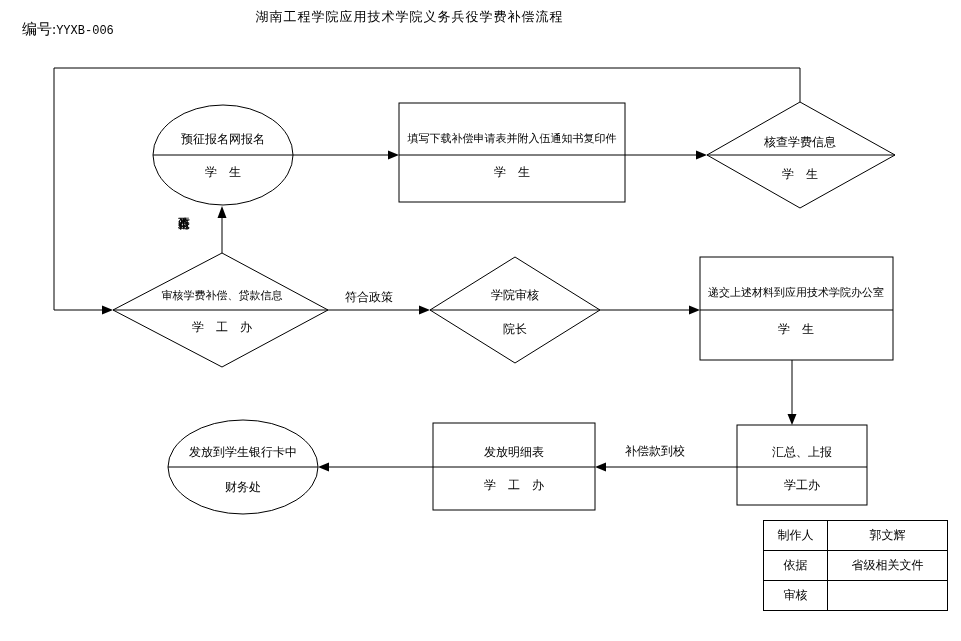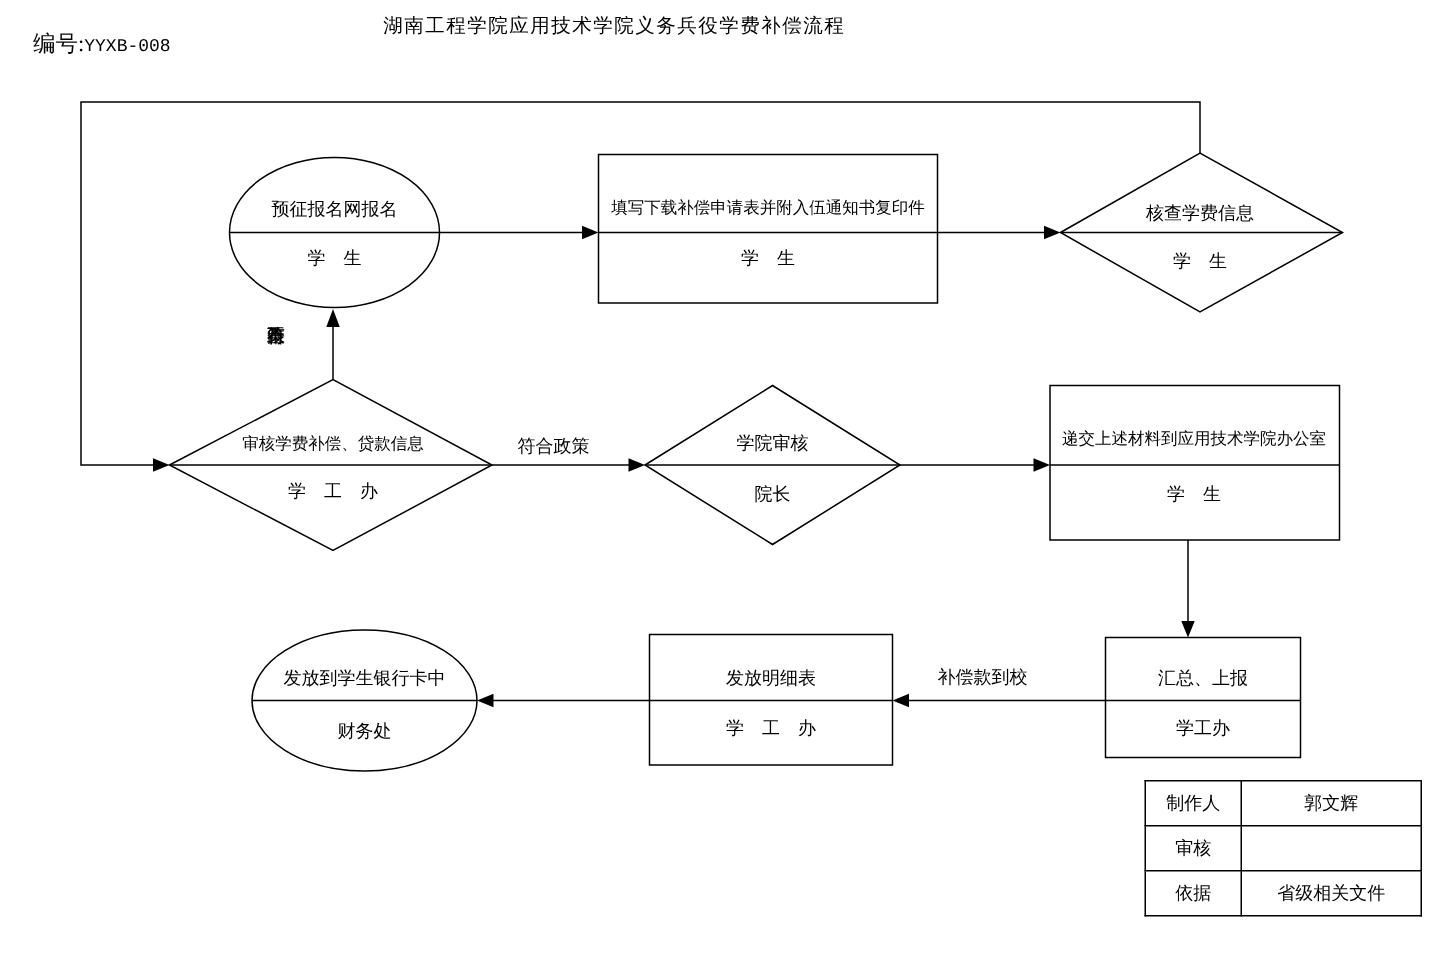--- a/index.html
+++ b/index.html
@@ -79,21 +79,21 @@
   .info-table td.k { width: 64px; }
   .info-table td.v { width: 120px; font-family: Liberation Mono, monospace; }
 </style>
 </head>
 <body>
 
 <div class="stage">
 
   <div class="doc-title">湖南工程学院应用技术学院义务兵役学费补偿流程</div>
 
-  <div class="doc-code"><span>编号:</span><span class="code-value">YYXB-008</span></div>
+  <div class="doc-code"><span>编号:</span><span class="code-value">YYXB-006</span></div>
 
   <svg class="flow" width="961" height="641" viewBox="0 0 961 641">
 
     <polyline class="edge" points="800,102 800,68 54,68 54,310 104,310"></polyline>
     <polygon class="head" points="113,310 102,305.5 102,314.5"></polygon>
 
     <line class="edge" x1="293" y1="155" x2="390" y2="155"></line>
     <polygon class="head" points="399,155 388,150.5 388,159.5"></polygon>
 
     <line class="edge" x1="625" y1="155" x2="698" y2="155"></line>
@@ -184,23 +184,23 @@
     </g>
   </svg>
 
   <table class="info-table">
     <tbody>
       <tr>
         <td class="k">制作人</td>
         <td class="v">郭文辉</td>
       </tr>
       <tr>
+        <td class="k">依据</td>
+        <td class="v">省级相关文件</td>
+      </tr>
+      <tr>
         <td class="k">审核</td>
         <td class="v"></td>
       </tr>
-      <tr>
-        <td class="k">依据</td>
-        <td class="v">省级相关文件</td>
-      </tr>
     </tbody>
   </table>
 
 </div>
 
 </body></html>

